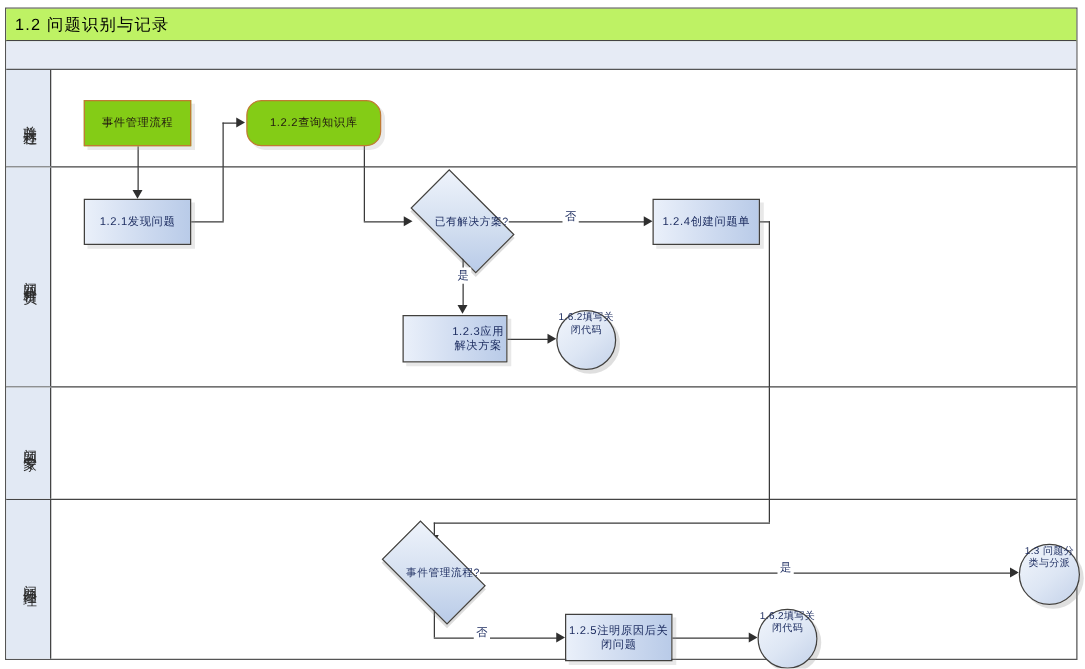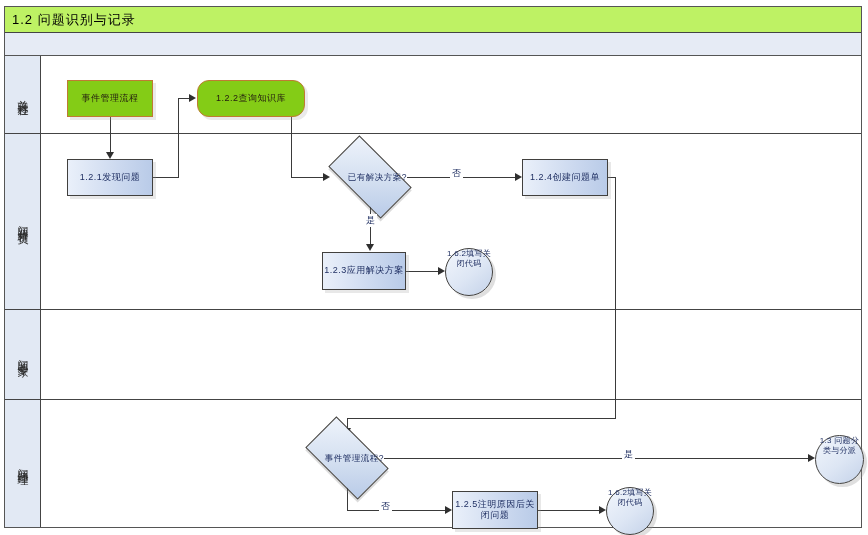--- a/index.html
+++ b/index.html
@@ -114,21 +114,21 @@
           <span>1.2.4创建问题单</span>
         </div>
 
         <div class="ln lnh" style="left:567px;top:43px;width:8px;"></div>
         <div class="ln lnv" style="left:574px;top:43px;height:133px;"></div>
 
         <div class="ln lnv" style="left:329px;top:65px;height:47px;"></div>
         <div class="arrow ar-d" style="left:325px;top:110px;"></div>
         <div class="elabel" style="left:323px;top:80px;">是</div>
 
-        <div class="node box blue" style="left:281px;top:118px;width:84px;height:38px;">
+        <div class="node box blue" style="left:281px;top:118px;width:84px;height:38px;padding-left:37px;">
           <span>1.2.3应用解决方案</span>
         </div>
 
         <div class="ln lnh" style="left:365px;top:137px;width:34px;"></div>
         <div class="arrow ar-r" style="left:397px;top:133px;"></div>
 
         <div class="circle" style="left:404px;top:114px;width:46px;height:46px;">
           <span>1.6.2填写关闭代码</span>
         </div>
       </div>

